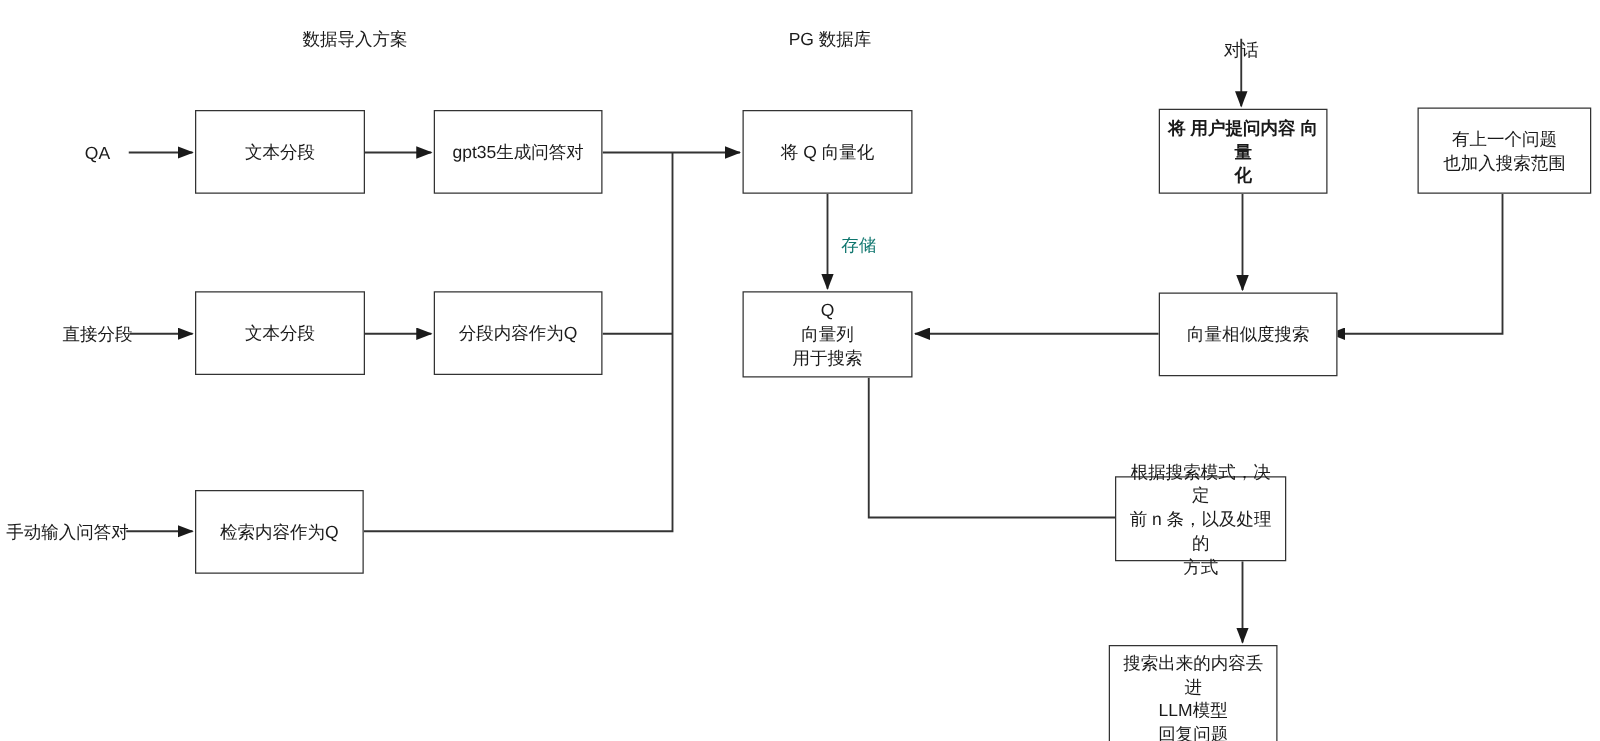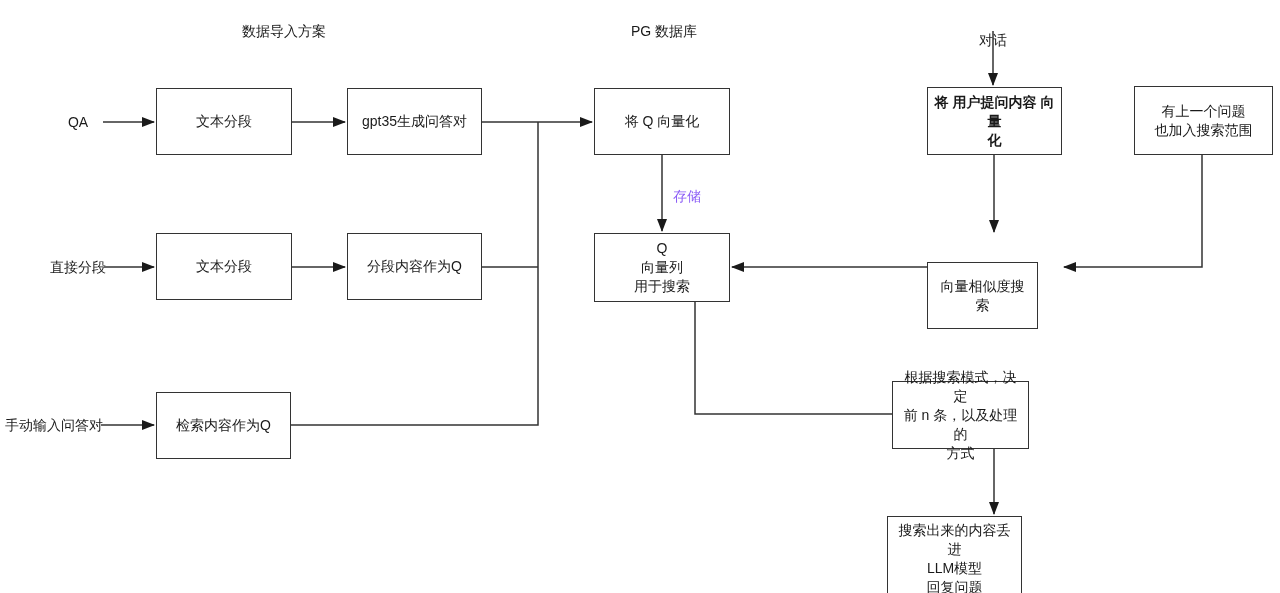--- a/index.html
+++ b/index.html
@@ -45,21 +45,21 @@
     white-space: nowrap;
     color: #1a1a1a;
   }
   .edge-label {
     position: absolute;
     transform: translateY(-50%);
     font-size: 14px;
     white-space: nowrap;
     background: #ffffff;
     padding: 0 2px;
-    color: #8b5cf6;
+    color: #0f766e;
   }
 </style>
 </head>
 <body>
 
 <div id="canvas">
 
   <svg id="edges" viewBox="0 0 1280 593" xmlns="http://www.w3.org/2000/svg">
     <defs>
       <marker id="arrow" markerUnits="userSpaceOnUse" markerWidth="13" markerHeight="10" refX="12" refY="5" orient="auto">
@@ -101,21 +101,21 @@
   <div class="node" style="left:347px; top:233px; width:135px; height:67px;">分段内容作为Q</div>
   <div class="node" style="left:156px; top:392px; width:135px; height:67px;">检索内容作为Q</div>
   <div class="node" style="left:594px; top:88px; width:136px; height:67px;">将 Q 向量化</div>
   <div class="node" style="left:594px; top:233px; width:136px; height:69px;">Q
 向量列
 用于搜索</div>
   <div class="node" style="left:927px; top:87px; width:135px; height:68px;font-weight:bold;">将 用户提问内容 向量
 化</div>
   <div class="node" style="left:1134px; top:86px; width:139px; height:69px;">有上一个问题
 也加入搜索范围</div>
-  <div class="node" style="left:927px; top:234px; width:111px; height:67px;margin-top:28px;">向量相似度搜索</div>
+  <div class="node" style="left:927px; top:234px; width:143px; height:67px;">向量相似度搜索</div>
   <div class="node" style="left:892px; top:381px; width:137px; height:68px;">根据搜索模式，决定
 前 n 条，以及处理的
 方式</div>
   <div class="node" style="left:887px; top:516px; width:135px; height:85px;">搜索出来的内容丢进
 LLM模型
 回复问题</div>
 
 </div>
 
 </body></html>

